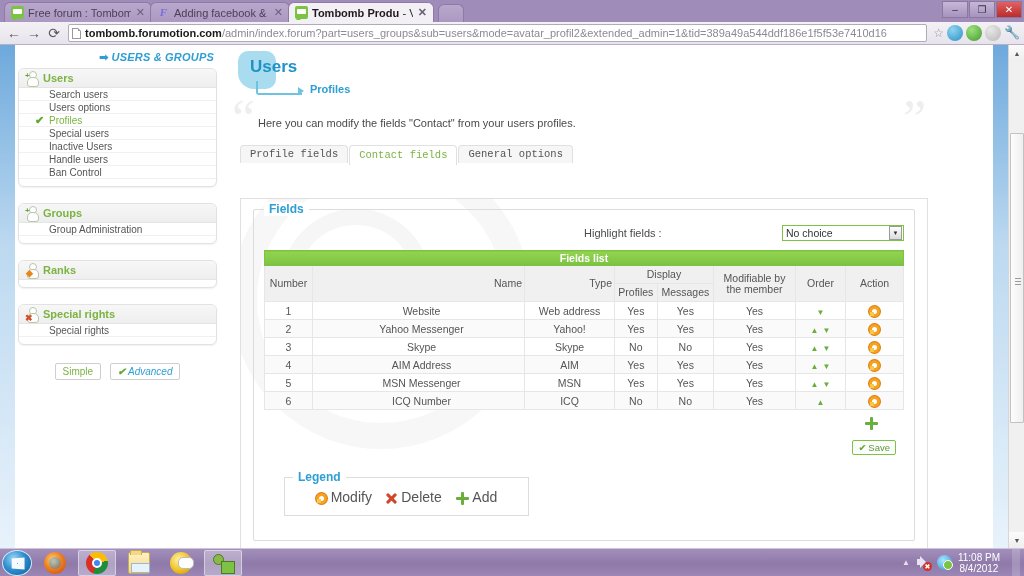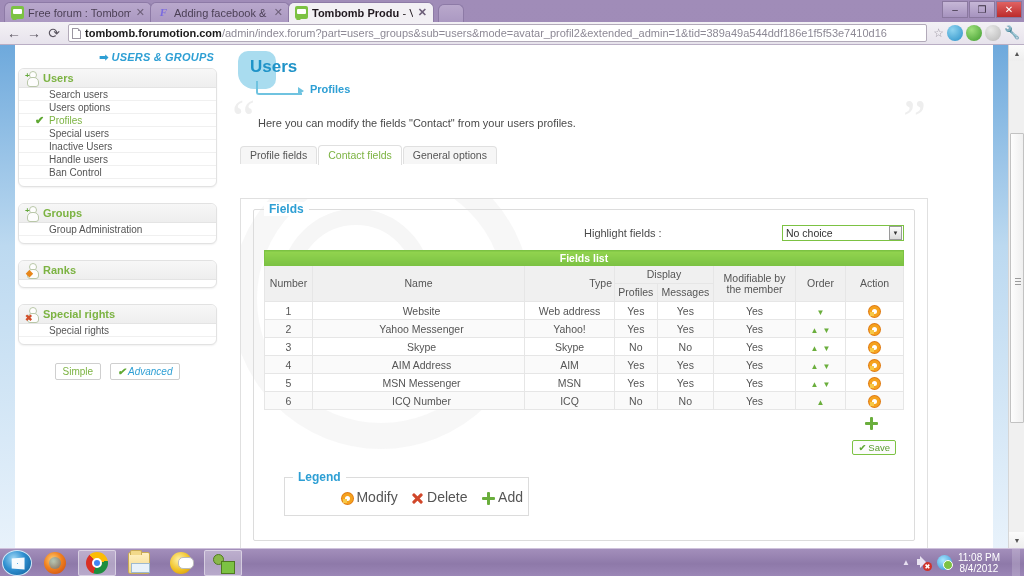--- a/index.html
+++ b/index.html
@@ -223,21 +223,21 @@
     position:absolute; color:#eeeeee; font-size:52px;
     font-family:"Liberation Serif", serif; line-height:40px; user-select:none;
   }
   .q-open { left:4px; top:6px; }
   .q-close{ right:14px; top:6px; }
   .descr {
     position:absolute; left:30px; top:24px;
     font-size:11px; color:#4a4a4a;
   }
 
-  .tabs { position:relative; margin-left:12px; height:20px; display:flex; align-items:center; }
+  .tabs { position:relative; margin-left:12px; height:20px; display:flex; align-items:flex-start;font-family:Liberation Mono, monospace; }
   .ctab {
     height:18px; line-height:17px; padding:0 9px; font-size:10.5px;
     border:1px solid #e0e0e0; border-bottom:none;
     border-radius: 4px 4px 0 0; background: #f6f6f6; color:#555;
     margin-right:1px;
   }
   .ctab.active { background:#fff; color:#7cb342; height:20px; line-height:19px; position:relative; z-index:3; }
 
   .contentbox {
     position:relative; margin-left:12px; margin-right:12px;
@@ -317,21 +317,21 @@
   .addrow { text-align:right; padding: 4px 26px 0 0; }
   .saverow { text-align:right; padding: 5px 8px 0 0; }
   .savebtn {
     display:inline-block; border:1px solid #7cc243; background:#fcfcfc;
     font-size:9.5px; color:#5a9c2e; padding:1px 5px; border-radius:2px;
   }
   .savebtn .chk { color:#5fa832; margin-right:2px; }
 
   .legendbox {
     position:relative; margin: 22px 0 10px 20px; width:245px;
-    border:1px solid #dcdcdc; padding: 10px 0 9px 0; text-align:right;
+    border:1px solid #dcdcdc; padding: 10px 0 9px 0; text-align:center;
   }
   .legendbox .fs-legend { left:8px; top:-8px; }
   .leg-item { font-size:14px; color:#555; margin: 0 5px; white-space:nowrap; }
 
   
   .taskbar {
     position:absolute; left:0; top:548px; width:1024px; height:28px;
     background: linear-gradient(180deg,#a38fbb 0%, #8e79a9 55%, #9b86b6 100%);
     border-top:1px solid #cfc2dc;
     display:flex; align-items:center;
@@ -540,21 +540,21 @@
 
           <table class="fields">
             <thead>
               <tr>
                   <th class="tbl-title" colspan="8">Fields list</th>
                 </tr>
             </thead>
             <thead class="hdr">
               <tr>
                 <th rowspan="2" style="width:48px;">Number</th>
-                <th rowspan="2" style="width:212px;">Name</th>
+                <th rowspan="2" style="width:212px;text-align:right;">Name</th>
                 <th rowspan="2" style="width:90px;text-align:right;">Type</th>
                 <th colspan="2" style="width:116px;">Display</th>
                 <th rowspan="2" style="width:82px;">Modifiable by the member</th>
                 <th rowspan="2" style="width:50px;">Order</th>
                 <th rowspan="2" style="width:58px;">Action</th>
               </tr>
               <tr>
                 <th>Profiles</th>
                 <th>Messages</th>
               </tr>

